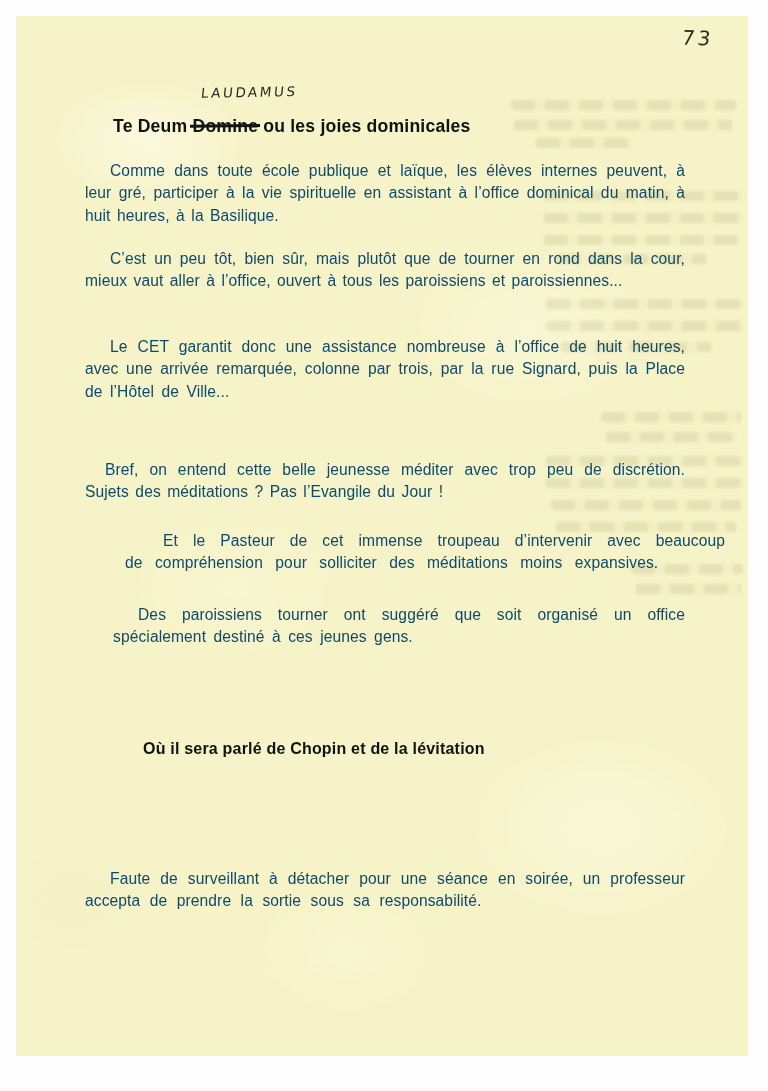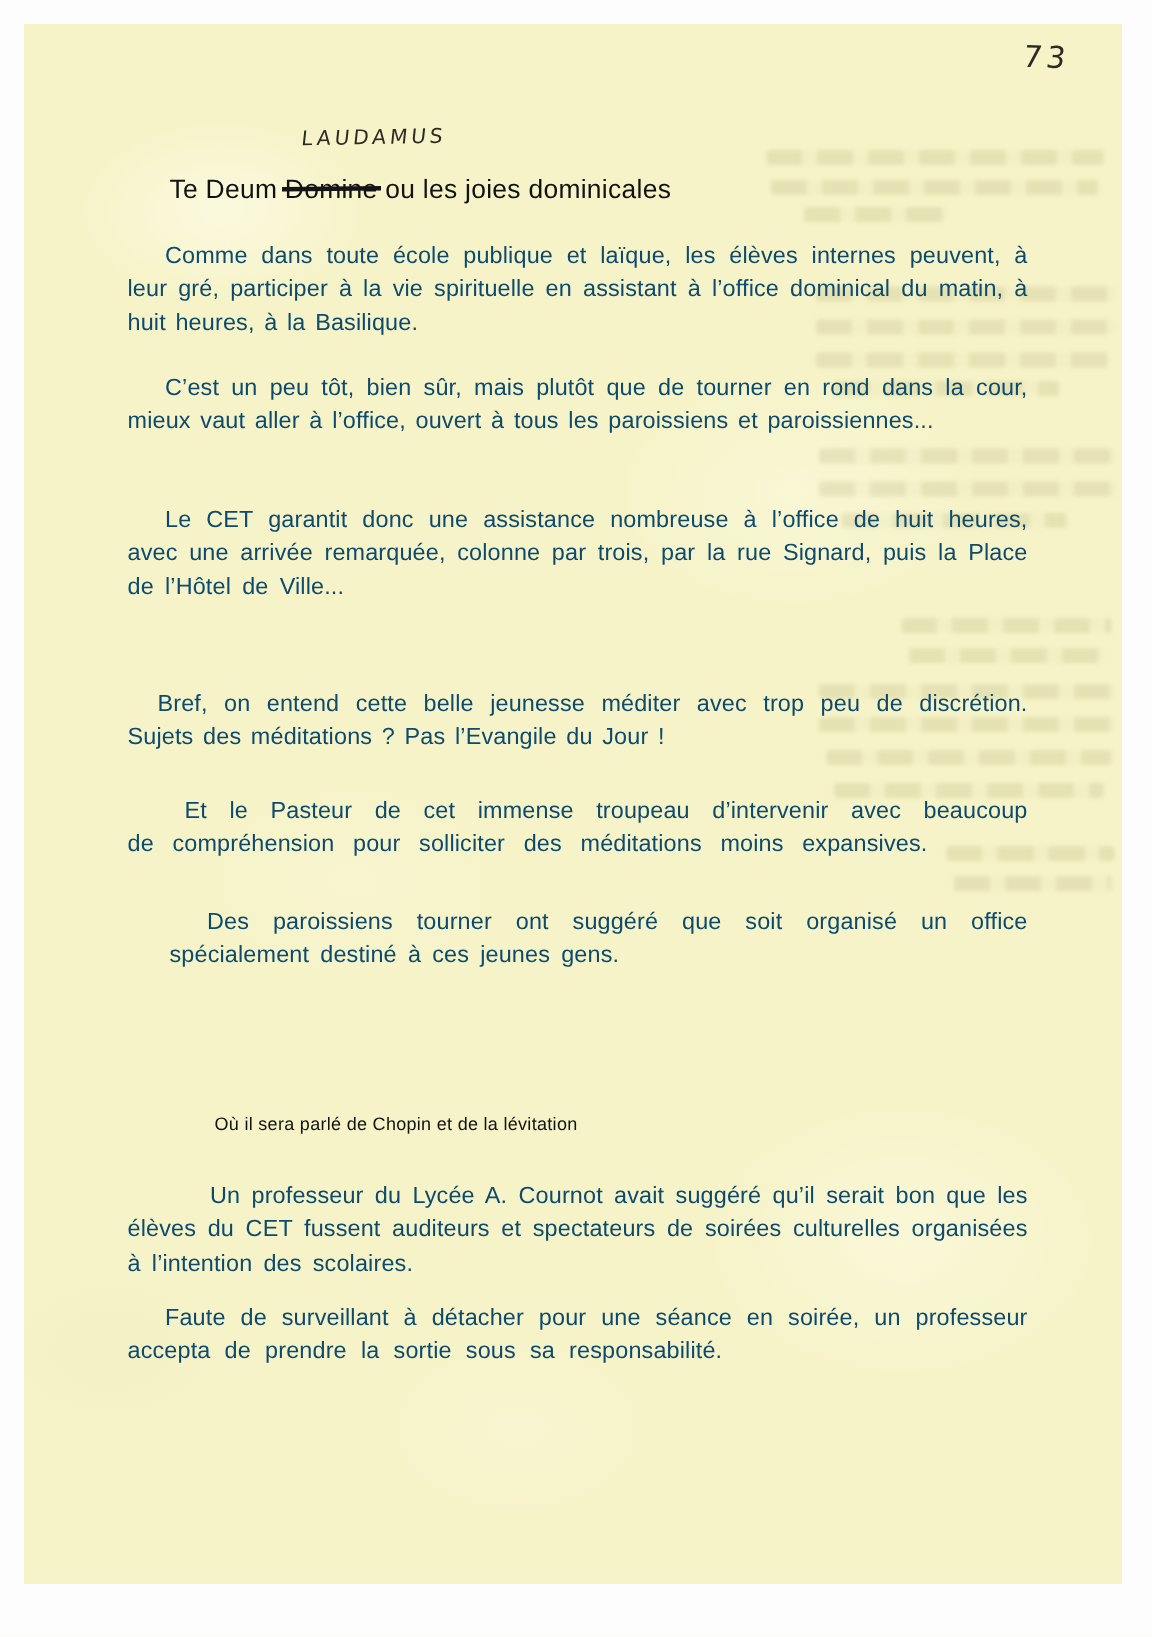--- a/index.html
+++ b/index.html
@@ -56,21 +56,21 @@
   .indent-lg  { text-indent: 38px; }
   .indent-xl  { text-indent: 55px; }
   .ws-3 { word-spacing: 3px; }
   .ws-5 { word-spacing: 5px; }
   .ws-8 { word-spacing: 8px; }
 
   .heading {
     position: absolute;
     margin: 0;
     color: #121212;
-    font-weight: normal;
+    font-weight: bold;
     font-size: 17.6px;
     line-height: 22px;
     letter-spacing: 0.2px;
     white-space: nowrap;
     text-align: center;
   }
   .struck { position: relative; }
   .struck::after {
     content: "";
     position: absolute;
@@ -150,22 +150,21 @@
 
     <div class="gr" style="left:615px; top:548px; width:112px;"></div>
     <div class="gr" style="left:620px; top:568px; width:105px;"></div>
 
     <h1 class="heading" style="left:97px; top:99px;"><span>Te Deum </span><span class="struck">Domine</span><span> ou les joies dominicales</span></h1>
 
     <p class="para indent-md" style="top:144px;">Comme dans toute école publique et laïque, les élèves internes peuvent, à leur gré, participer à la vie spirituelle en assistant à l’office dominical du matin, à huit heures, à la Basilique.</p>
     <p class="para indent-md" style="top:232px;">C’est un peu tôt, bien sûr, mais plutôt que de tourner en rond dans la cour, mieux vaut aller à l’office, ouvert à tous les paroissiens et paroissiennes...</p>
     <p class="para indent-md ws-3" style="top:320px;">Le CET garantit donc une assistance nombreuse à l’office de huit heures, avec une arrivée remarquée, colonne par trois, par la rue Signard, puis la Place de l’Hôtel de Ville...</p>
     <p class="para indent-sm" style="top:443px;">Bref, on entend cette belle jeunesse méditer avec trop peu de discrétion. Sujets des méditations ? Pas l’Evangile du Jour !</p>
-    <p class="para indent-lg ws-8" style="top:514px;">Et le Pasteur de cet immense troupeau d’intervenir avec beaucoup de compréhension pour solliciter des méditations moins expansives.</p>
+    <p class="para indent-lg ws-8" style="top:514px;margin-left:40px;">Et le Pasteur de cet immense troupeau d’intervenir avec beaucoup de compréhension pour solliciter des méditations moins expansives.</p>
     <p class="para indent-md ws-3" style="top:588px; left:97px; width:572px;">Des paroissiens tourner ont suggéré que soit organisé un office spécialement destiné à ces jeunes gens.</p>
 
-    <h2 class="heading" style="left:127px; top:722px; font-size:12px;">Où il sera parlé de Chopin et de la lévitation</h2>
+    <h2 class="heading" style="left:127px; top:722px; font-size:16px;">Où il sera parlé de Chopin et de la lévitation</h2>
 
-    <p class="para indent-xl ws-3" style="top:771px;">Un professeur du Lycée A. Cournot avait suggéré qu’il serait bon que les élèves du CET fussent auditeurs et spectateurs de soirées culturelles organisées à l’intention des scolaires.</p>
     <p class="para indent-md ws-5" style="top:852px;">Faute de surveillant à détacher pour une séance en soirée, un professeur accepta de prendre la sortie sous sa responsabilité.</p>
 
   </div>
 </div>
 
 </body></html>

